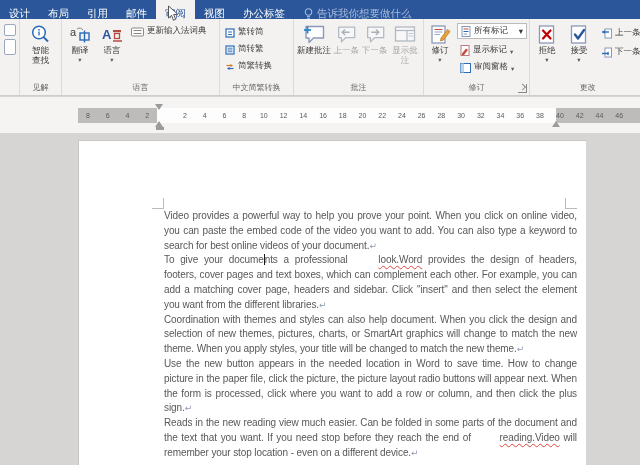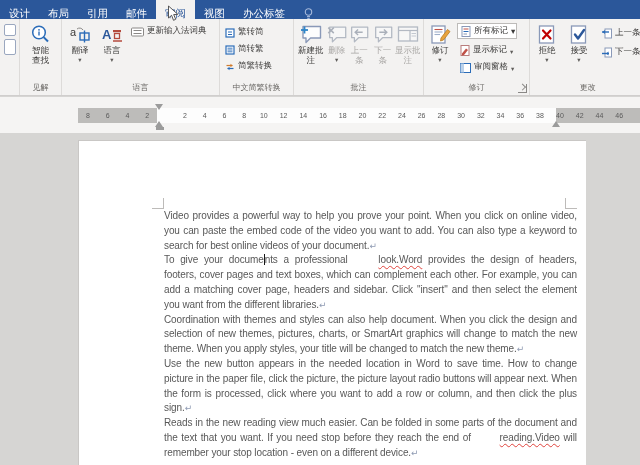--- a/index.html
+++ b/index.html
@@ -18,21 +18,21 @@
 .rgroup{position:relative;display:flex;flex-direction:column;border-right:1px solid #dddbd9;flex:0 0 auto;}
 .rgroup .content{flex:1;display:flex;align-items:flex-start;padding:2px 2px 0 2px;}
 .glabel{height:13px;line-height:12px;text-align:center;font-size:8px;color:#6b6966;white-space:nowrap;overflow:hidden;}
 .bigbtn{display:flex;flex-direction:column;align-items:center;background:none;border:none;padding:2px 0 0 0;font-size:8.5px;color:#3b3a39;height:60px;cursor:default;}
 .bigbtn .ic{height:23px;display:flex;align-items:center;justify-content:center;}
 .bigbtn .lbl{text-align:center;line-height:9.5px;white-space:pre-line;max-width:100%;overflow:hidden;}
 .bigbtn .dd{font-size:6.5px;line-height:6px;color:#605e5c;margin-top:1px;}
 .bigbtn.disabled{color:#a9a7a5;}
 .smallbtn{display:flex;align-items:flex-end;gap:3px;font-size:8.5px;color:#3b3a39;height:15px;padding:0 3px;white-space:nowrap;cursor:default;}
 .smallbtn .dd{font-size:6.5px;color:#605e5c;}
-.combo{display:flex;align-items:center;gap:3px;font-size:8.5px;color:#3b3a39;height:16px;padding:0 3px;background:#fff;border:1px solid #bdbbb9;white-space:nowrap;width:60px;}
+.combo{display:flex;align-items:center;gap:3px;font-size:8.5px;color:#3b3a39;height:16px;padding:0 3px;background:#fff;border:1px solid #bdbbb9;white-space:nowrap;width:70px;}
 .col{display:flex;flex-direction:column;gap:2px;}
 .launcher{position:absolute;right:2px;bottom:2px;width:9px;height:9px;border-right:1px solid #8a8886;border-bottom:1px solid #8a8886;}
 .launcher:after{content:"";position:absolute;right:1px;bottom:1px;width:4px;height:4px;border-right:1.5px solid #8a8886;border-bottom:1.5px solid #8a8886;transform:rotate(-45deg) translate(1px,-1px);}
 .partial-ic{width:12px;height:12px;border:1px solid #9aa7bf;border-radius:2px;margin:3px 0 0 2px;background:#fff;}
 
 
 .rulerzone{position:absolute;top:97px;left:0;right:0;height:36px;background:#f5f4f3;}
 .ruler{position:absolute;left:78px;top:11px;width:562px;height:15px;background:#bdbcba;}
 .ruler .white{position:absolute;left:79px;top:0;width:399px;height:15px;background:#fdfdfd;}
 .rnum{position:absolute;top:3.5px;font-size:7px;color:#5a5a5a;transform:translateX(-50%);line-height:8px;}
@@ -83,20 +83,21 @@
         <span>办公标签</span>
       </div>
     <div class="tellme">
       <span>
         <svg width="9" height="12" viewBox="0 0 9 12">
             <circle cx="4.5" cy="4" r="3.2" fill="none" stroke="#a5b8da" stroke-width="1.1"></circle>
             <line x1="3" y1="8.6" x2="6" y2="8.6" stroke="#a5b8da" stroke-width="1.1"></line>
             <line x1="3.3" y1="10.4" x2="5.7" y2="10.4" stroke="#a5b8da" stroke-width="1.1"></line>
           </svg>
       </span>
+      <span>告诉我你想要做什么</span>
     </div>
   </header>
 
   <div class="cursor-arrow">
     <svg width="12" height="17" viewBox="0 0 12 17">
         <path d="M1.5 1 L1.5 13 L4.6 10.3 L6.5 15.3 L8.7 14.3 L6.7 9.6 L10.8 9.3 Z" fill="#fff" stroke="#444" stroke-width="0.9"></path>
       </svg>
   </div>
 
   <div class="ribbon">
@@ -211,30 +212,20 @@
       <div class="content">
         <button class="bigbtn" style="width:38px">
           <span class="ic">
             <svg width="24" height="21" viewBox="0 0 24 21">
                 <path d="M4 2.5 h17.5 v11.5 h-10 l-4.5 4.5 v-4.5 h-3 z" fill="#fdfdfd" stroke="#8a99b8" stroke-width="1.4" stroke-linejoin="round"></path>
                 <line x1="2" y1="6" x2="9" y2="6" stroke="#2e85c8" stroke-width="1.8"></line>
                 <line x1="5.5" y1="2.5" x2="5.5" y2="9.5" stroke="#2e85c8" stroke-width="1.8"></line>
               </svg>
           </span>
           <span class="lbl">新建批注</span>
-        </button>
-        <button class="bigbtn disabled" style="width:24px">
-          <span class="ic">
-            <svg width="22" height="21" viewBox="0 0 24 21">
-                <path d="M4 2.5 h17.5 v11.5 h-10 l-4.5 4.5 v-4.5 h-3 z" fill="#f7f7f7" stroke="#b3b9c3" stroke-width="1.4" stroke-linejoin="round"></path>
-                <path d="M2.5 3 l6 6 M8.5 3 l-6 6" stroke="#aab0ba" stroke-width="1.6"></path>
-              </svg>
-          </span>
-          <span class="lbl">删除</span>
-          <span class="dd">▾</span>
         </button>
         <button class="bigbtn disabled" style="width:30px">
           <span class="ic">
             <svg width="22" height="21" viewBox="0 0 24 21">
                 <path d="M4 2.5 h17.5 v11.5 h-10 l-4.5 4.5 v-4.5 h-3 z" fill="#f7f7f7" stroke="#b3b9c3" stroke-width="1.4" stroke-linejoin="round"></path>
                 <path d="M16 8 h-8 M11 5 l-3.2 3 l3.2 3" fill="none" stroke="#aab0ba" stroke-width="1.5"></path>
               </svg>
           </span>
           <span class="lbl">上一条</span>
         </button>

